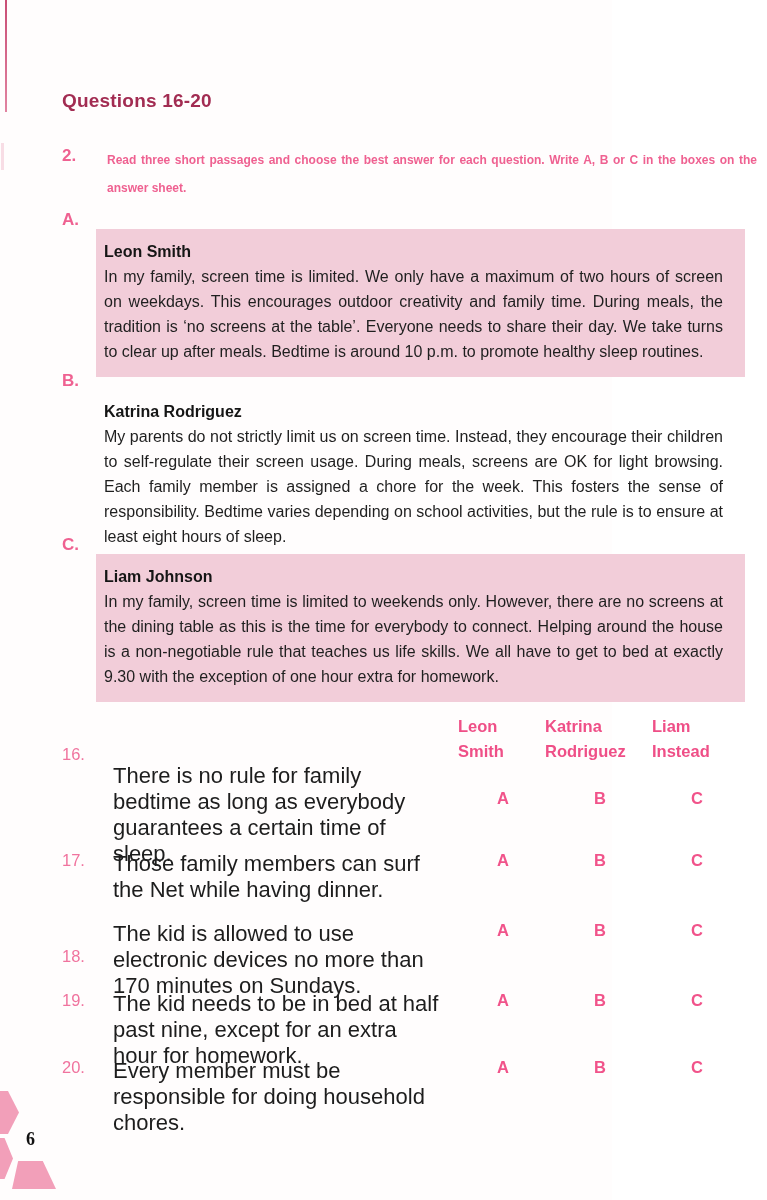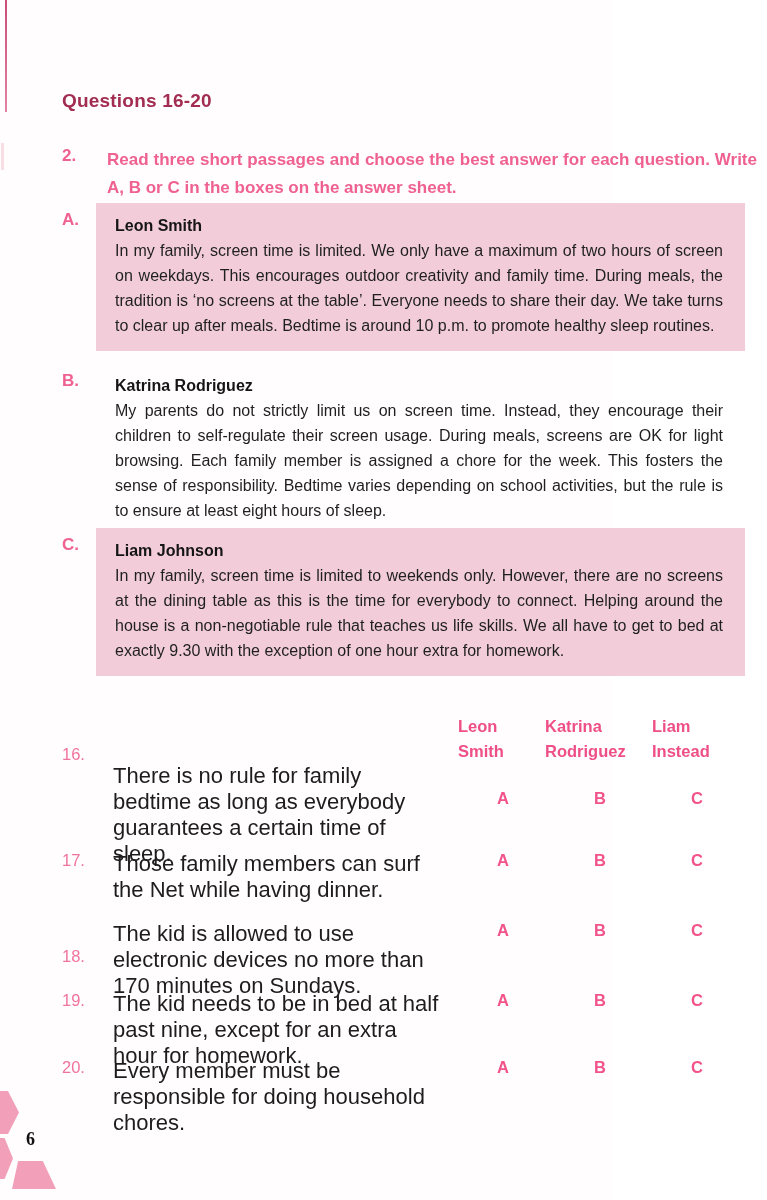--- a/index.html
+++ b/index.html
@@ -19,27 +19,27 @@
     background:#f3c3d2;opacity:.55;}
 
   .section-heading{
     position:absolute;left:62px;top:90px;margin:0;
     font-size:19px;font-weight:bold;color:#a22c52;letter-spacing:.2px;
   }
 
   .inst-num{position:absolute;left:62px;top:146px;
     font-size:17px;font-weight:bold;color:#ef6191;}
   .inst-text{position:absolute;left:107px;top:146px;width:650px;margin:0;
-    font-size:17px;font-weight:bold;color:#ef6191;line-height:28px;
+    font-size:12px;font-weight:bold;color:#ef6191;line-height:28px;
     text-align:justify;}
 
   .passage-label{position:absolute;left:62px;width:34px;
     font-size:17px;font-weight:bold;color:#ef6191;}
   .passage-box{position:absolute;left:96px;width:649px;box-sizing:border-box;
-    padding:10px 22px 13px 19px;font-size:16px;line-height:25px;}
+    padding:10px 22px 13px 8px;font-size:16px;line-height:25px;margin-top:26px;}
   .passage-box.highlight{background:#f2cdd9;}
   .passage-author{font-weight:bold;font-size:16px;line-height:25px;color:#151515;}
   .passage-text{margin:0;text-align:justify;color:#1f1f1f;}
 
   
   .col-h{position:absolute;top:714px;font-size:16.5px;font-weight:bold;
     color:#ef4f87;text-align:left;line-height:25px;}
   .col-h.c1{left:458px;width:90px;}
   .col-h.c2{left:545px;width:110px;}
   .col-h.c3{left:652px;width:90px;}

